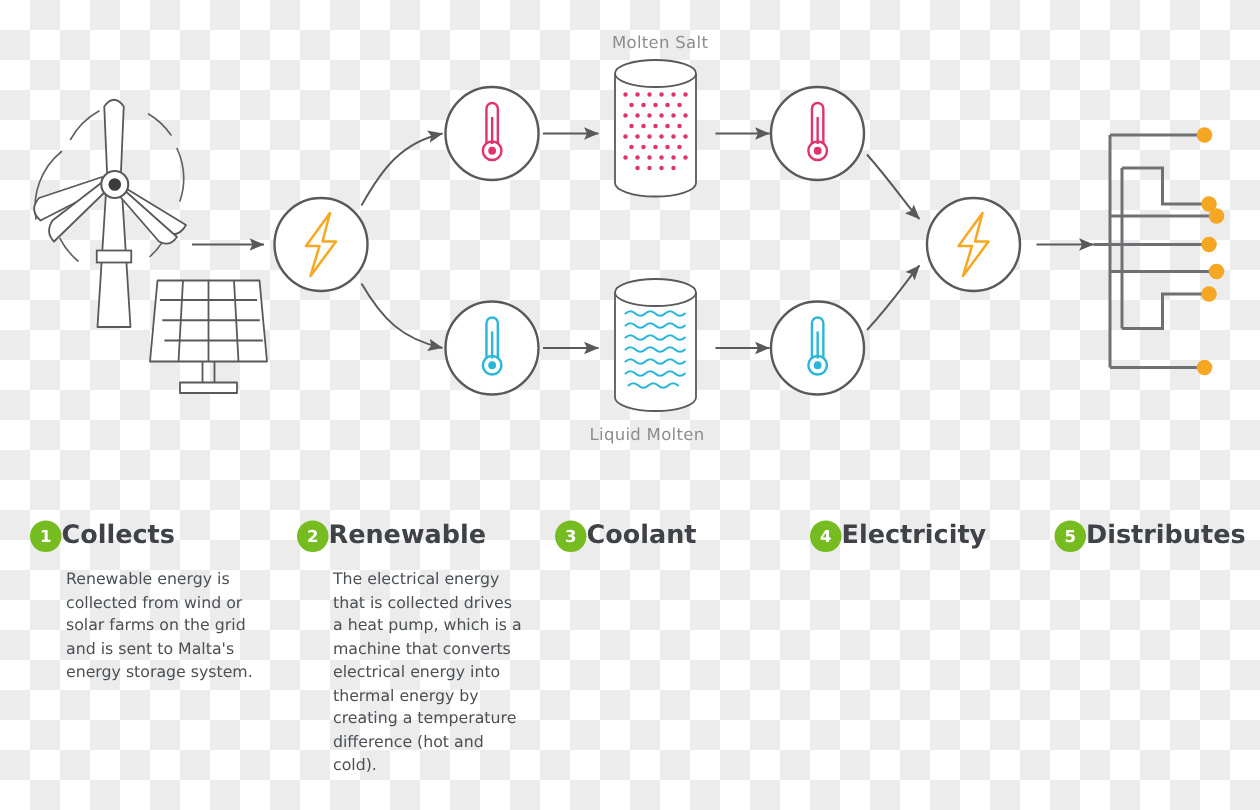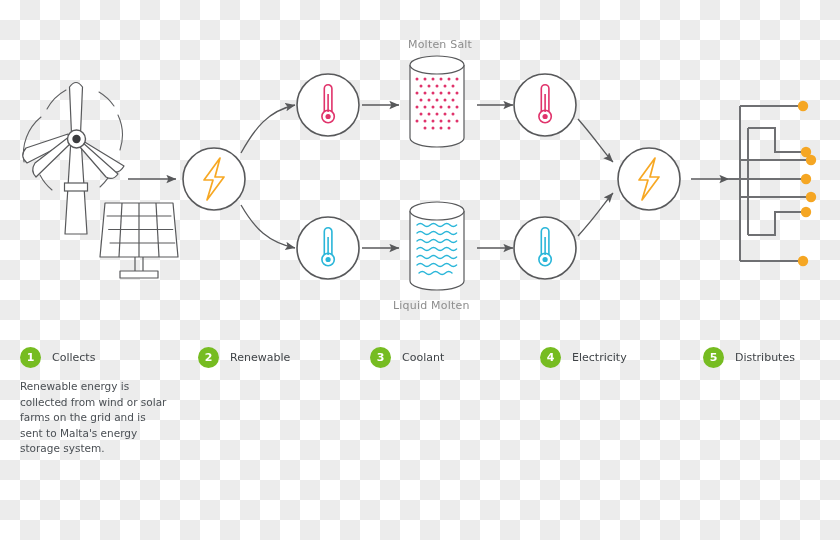--- a/index.html
+++ b/index.html
@@ -14,21 +14,21 @@
   #checker{
     position:absolute;left:0;top:0;width:840px;height:540px;
     background-color:#ffffff;
     background-image:
       linear-gradient(45deg,#ececec 25%,transparent 25%,transparent 75%,#ececec 75%),
       linear-gradient(45deg,#ececec 25%,transparent 25%,transparent 75%,#ececec 75%);
     background-size:40px 40px;
     background-position:0 0,20px 20px;
   }
   #stage{position:absolute;left:0;top:0;width:840px;height:540px;}
-  #diagram{position:absolute;left:0;top:16px;width:840px;height:330px;}
+  #diagram{position:absolute;left:0;top:0;width:840px;height:330px;}
   svg{display:block;}
 
   .label-cap{
     position:absolute;
     font-size:11px;
     color:#8d8d8d;
     font-family:"DejaVu Sans",sans-serif;
     letter-spacing:.2px;
     white-space:nowrap;
   }
@@ -41,33 +41,33 @@
   .step-head{display:flex;align-items:center;height:26px;}
   .badge{
     width:21px;height:21px;border-radius:50%;
     background:#76bc21;color:#ffffff;
     font-size:11px;font-weight:bold;
     display:flex;align-items:center;justify-content:center;
     font-family:"DejaVu Sans",sans-serif;
     flex:0 0 auto;
   }
   .step-title{
-    margin-left:11px;
-    font-size:11px;
-    font-weight:normal;
+    font-size:17px;
+    font-weight:bold;
     color:#3f4347;
     font-family:"DejaVu Sans",sans-serif;
     white-space:nowrap;
   }
   .step-body{
     margin-top:9px;
     font-size:10.5px;
     line-height:15.5px;
     color:#4a4f54;
     font-family:"DejaVu Sans",sans-serif;
+    padding-left:24px;
   }
   #step-0{left:20px;width:150px;}
   #step-1{left:198px;width:150px;}
   #step-2{left:370px;width:150px;}
   #step-3{left:540px;width:142px;}
   #step-4{left:703px;width:128px;}
 </style>
 </head>
 <body>
 
@@ -307,20 +307,21 @@
         <div class="step-title">Collects</div>
       </div>
       <div class="step-body">Renewable energy is collected from wind or solar farms on the grid and is sent to Malta's energy storage system.</div>
     </div>
 
     <div class="step" id="step-1">
       <div class="step-head">
         <div class="badge">2</div>
         <div class="step-title">Renewable</div>
       </div>
+      <div class="step-body">The electrical energy that is collected drives a heat pump, which is a machine that converts electrical energy into thermal energy by creating a temperature difference (hot and cold).</div>
     </div>
 
     <div class="step" id="step-2">
       <div class="step-head">
         <div class="badge">3</div>
         <div class="step-title">Coolant</div>
       </div>
     </div>
 
     <div class="step" id="step-3">

